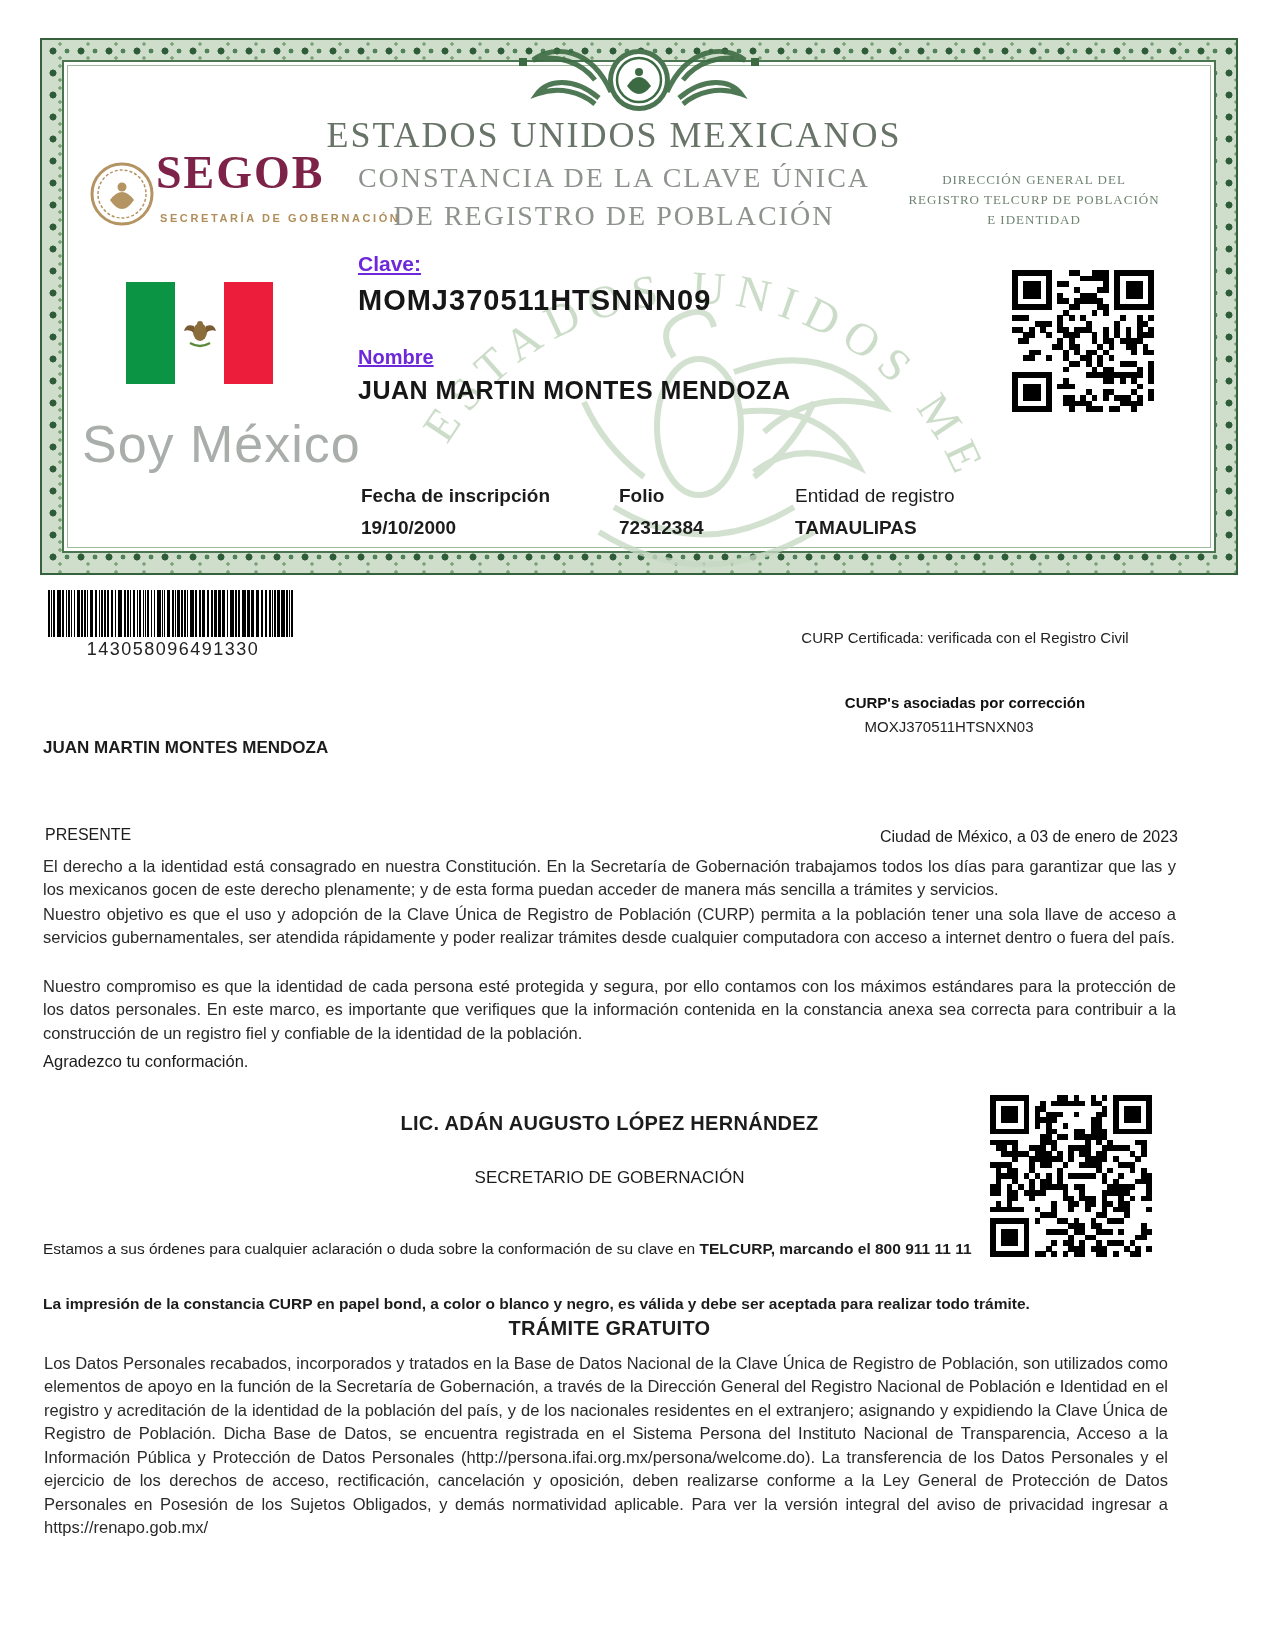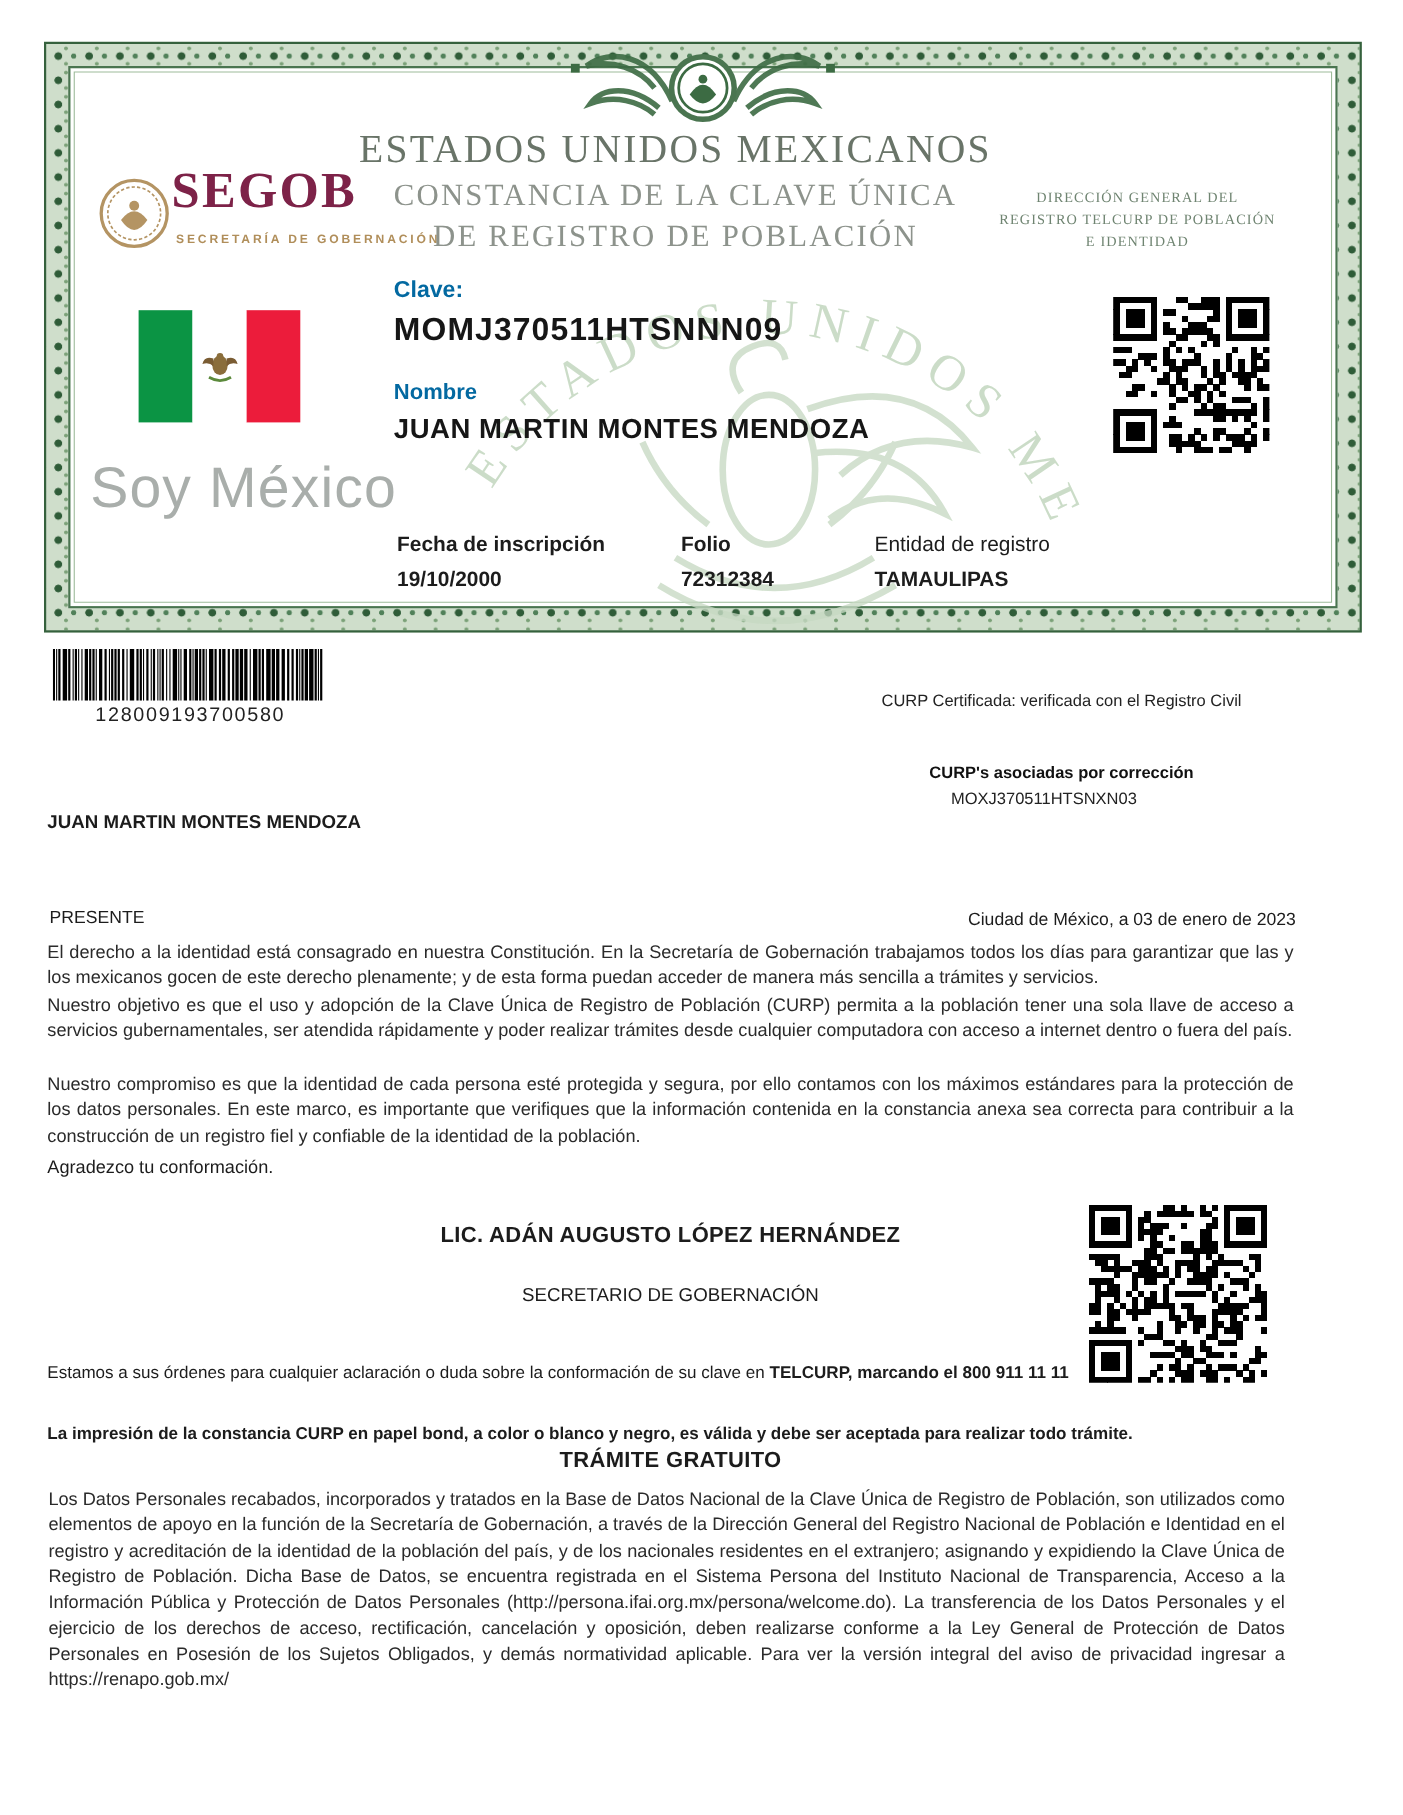--- a/index.html
+++ b/index.html
@@ -46,21 +46,21 @@
   .dept div{font-variant:normal;}
 
   
   .flag{position:absolute;left:62px;top:220px;width:147px;height:102px;display:flex;}
   .flag .g{flex:1;background:#0b9444;}
   .flag .w{flex:1;background:#ffffff;position:relative;}
   .flag .r{flex:1;background:#ec1c3b;}
   .flag svg{position:absolute;left:50%;top:50%;transform:translate(-50%,-50%);}
 
   
-  .lbl{font-weight:700;color:#0369a1;}
+  .lbl{font-weight:700;color:#6d28d9;text-decoration:underline;}
   .clave-label{position:absolute;left:294px;top:190px;font-size:21px;}
   .clave-value{position:absolute;left:294px;top:222px;font-size:29px;font-weight:700;letter-spacing:1px;color:#161616;}
   .nombre-label{position:absolute;left:294px;top:284px;font-size:20px;}
   .nombre-value{position:absolute;left:294px;top:314px;font-size:25px;font-weight:700;letter-spacing:.5px;color:#161616;}
   .qr1{position:absolute;left:948px;top:208px;width:142px;height:142px;}
 
   .f-col{position:absolute;font-size:19px;line-height:1.7;margin-left:35px;}
   .f-col .v{font-weight:700;}
   .col-fecha{left:262px;top:418px;}
   .col-folio{left:520px;top:418px;}
@@ -551,21 +551,21 @@
         <rect x="217" y="0" width="2" height="47" fill="#000"></rect>
         <rect x="221" y="0" width="2" height="47" fill="#000"></rect>
         <rect x="224" y="0" width="1" height="47" fill="#000"></rect>
         <rect x="226" y="0" width="2" height="47" fill="#000"></rect>
         <rect x="229" y="0" width="3" height="47" fill="#000"></rect>
         <rect x="233" y="0" width="4" height="47" fill="#000"></rect>
         <rect x="238" y="0" width="2" height="47" fill="#000"></rect>
         <rect x="241" y="0" width="1" height="47" fill="#000"></rect>
         <rect x="243" y="0" width="2" height="47" fill="#000"></rect>
       </svg>
-    <div class="barcode-num">128009193700580</div>
+    <div class="barcode-num">143058096491330</div>
   </div>
 
   <div class="status">
     <div class="s1">CURP Certificada: verificada con el Registro Civil</div>
     <div class="s2">CURP's asociadas por corrección</div>
     <div class="s3">MOXJ370511HTSNXN03</div>
   </div>
 
   <div class="recipient">JUAN MARTIN MONTES MENDOZA</div>
   <div class="presente">PRESENTE</div>

